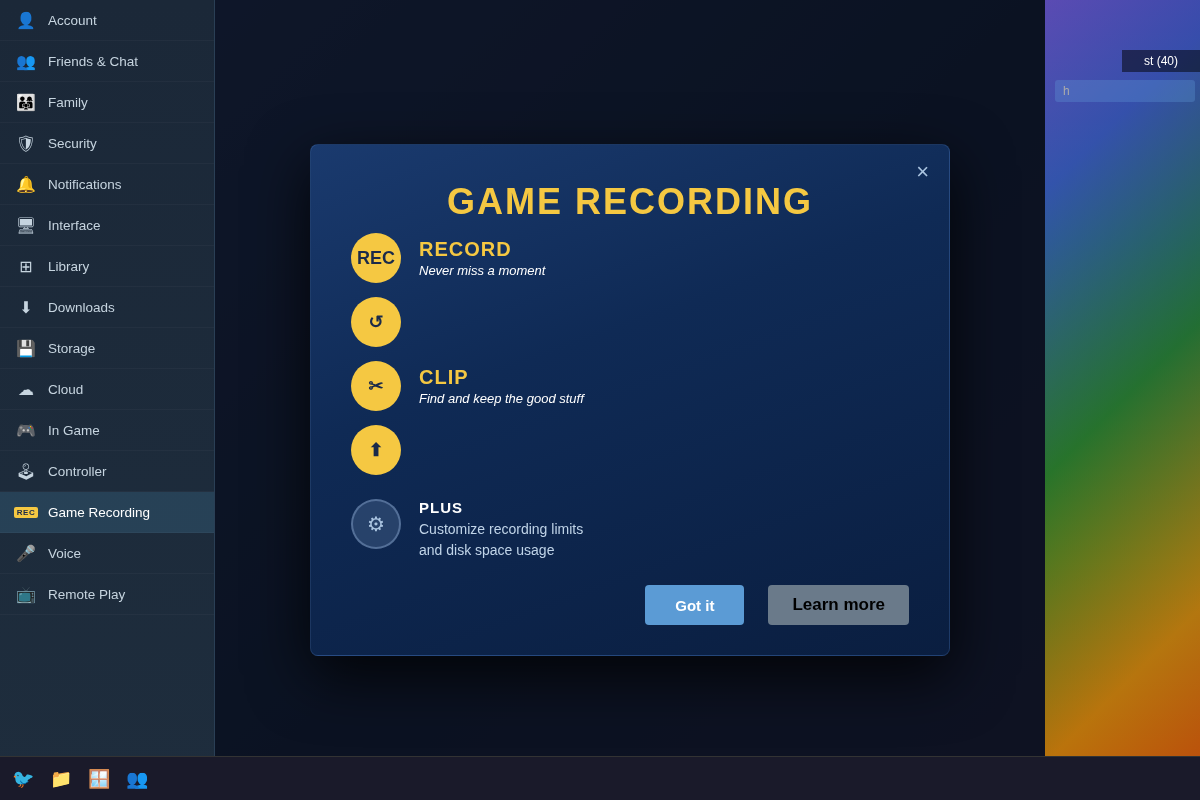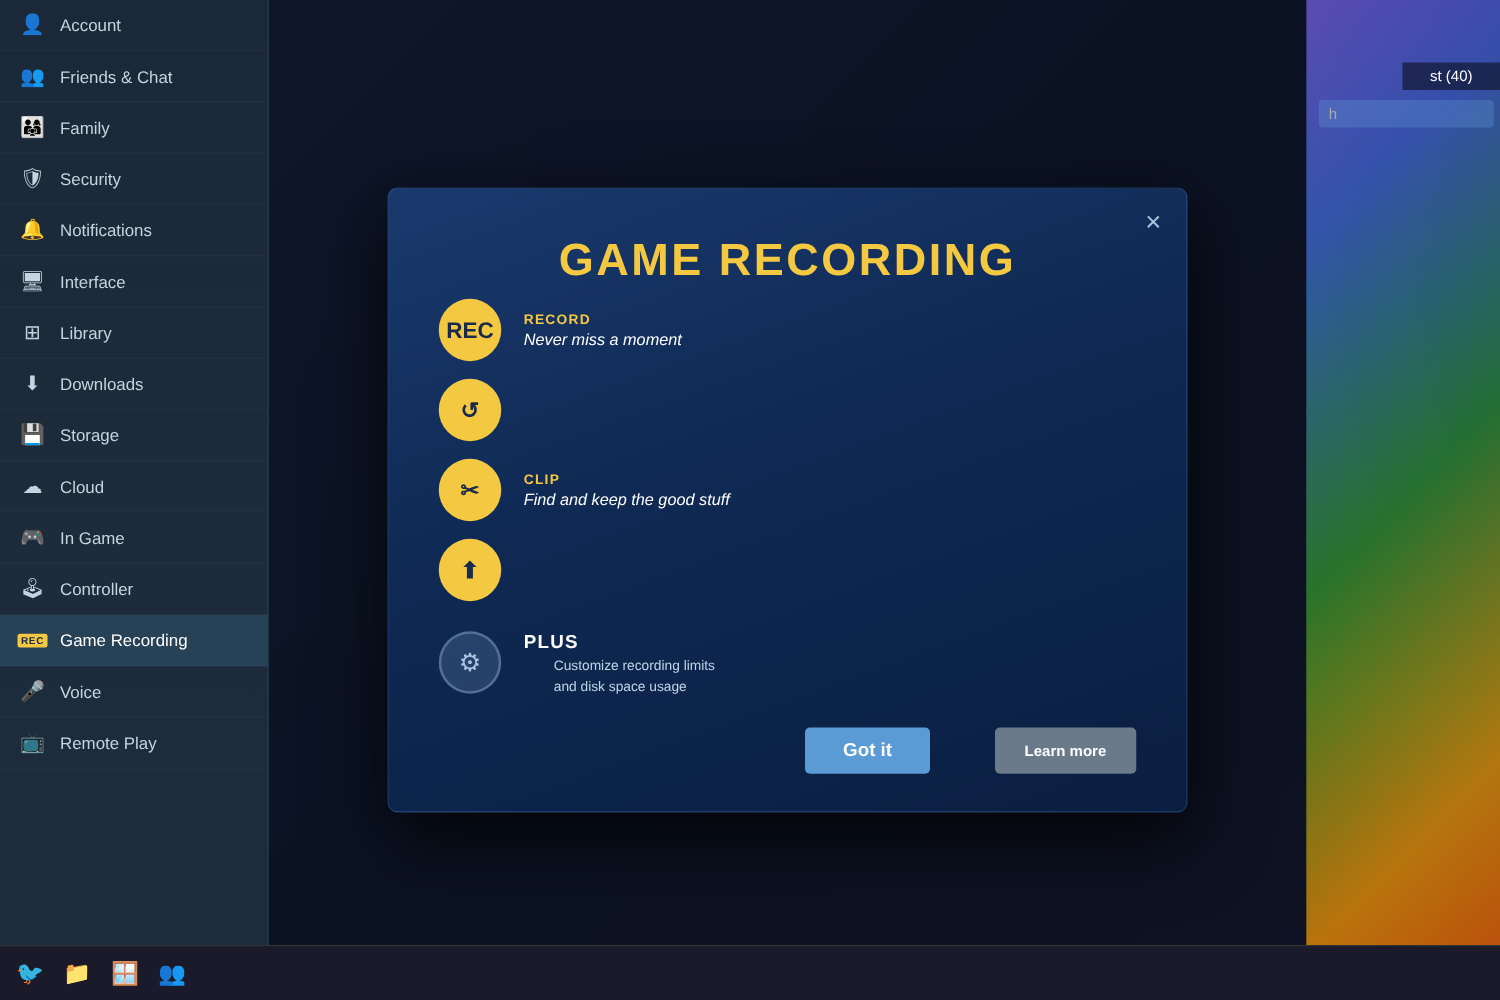--- a/index.html
+++ b/index.html
@@ -204,21 +204,21 @@
       justify-content: center;
       flex-shrink: 0;
       font-size: 18px;
       font-weight: 900;
       color: #1a2a4a;
     }
 
     .feature-text {}
     .feature-title {
       color: #f5c842;
-      font-size: 11px;
+      font-size: 20px;
       font-weight: 800;
       letter-spacing: 1px;
       text-transform: uppercase;
     }
     .feature-desc {
       color: #ffffff;
       font-size: 13px;
       font-style: italic;
       margin-top: 2px;
     }
@@ -247,54 +247,52 @@
     .plus-text {}
     .plus-title {
       color: #ffffff;
       font-size: 15px;
       font-weight: 800;
       text-transform: uppercase;
       letter-spacing: 1px;
     }
     .plus-desc {
       color: #c0d4e8;
-      font-size: 11px;
+      font-size: 14px;
       margin-top: 3px;
       line-height: 1.5;
-      margin-left: 24px;
     }
 
     .modal-buttons {
       display: flex;
       justify-content: flex-end;
-      gap: 12px;
+      gap: 24px;
       margin-top: 10px;
     }
 
     .btn-got-it {
       background: #5b9bd5;
       color: #fff;
       border: none;
       padding: 10px 30px;
       border-radius: 4px;
       font-size: 15px;
       font-weight: 600;
       cursor: pointer;
     }
 
     .btn-learn-more {
       background: #6a7a8a;
-      color: #ffffff;
+      color: #000000;
       border: none;
       padding: 10px 24px;
       border-radius: 4px;
-      font-size: 12px;
+      font-size: 17px;
       font-weight: 600;
       cursor: pointer;
-      margin-left: 40px;
     }
 
     
     .taskbar {
       position: absolute;
       bottom: 0;
       left: 0;
       right: 0;
       height: 44px;
       background: #1a1a2a;

